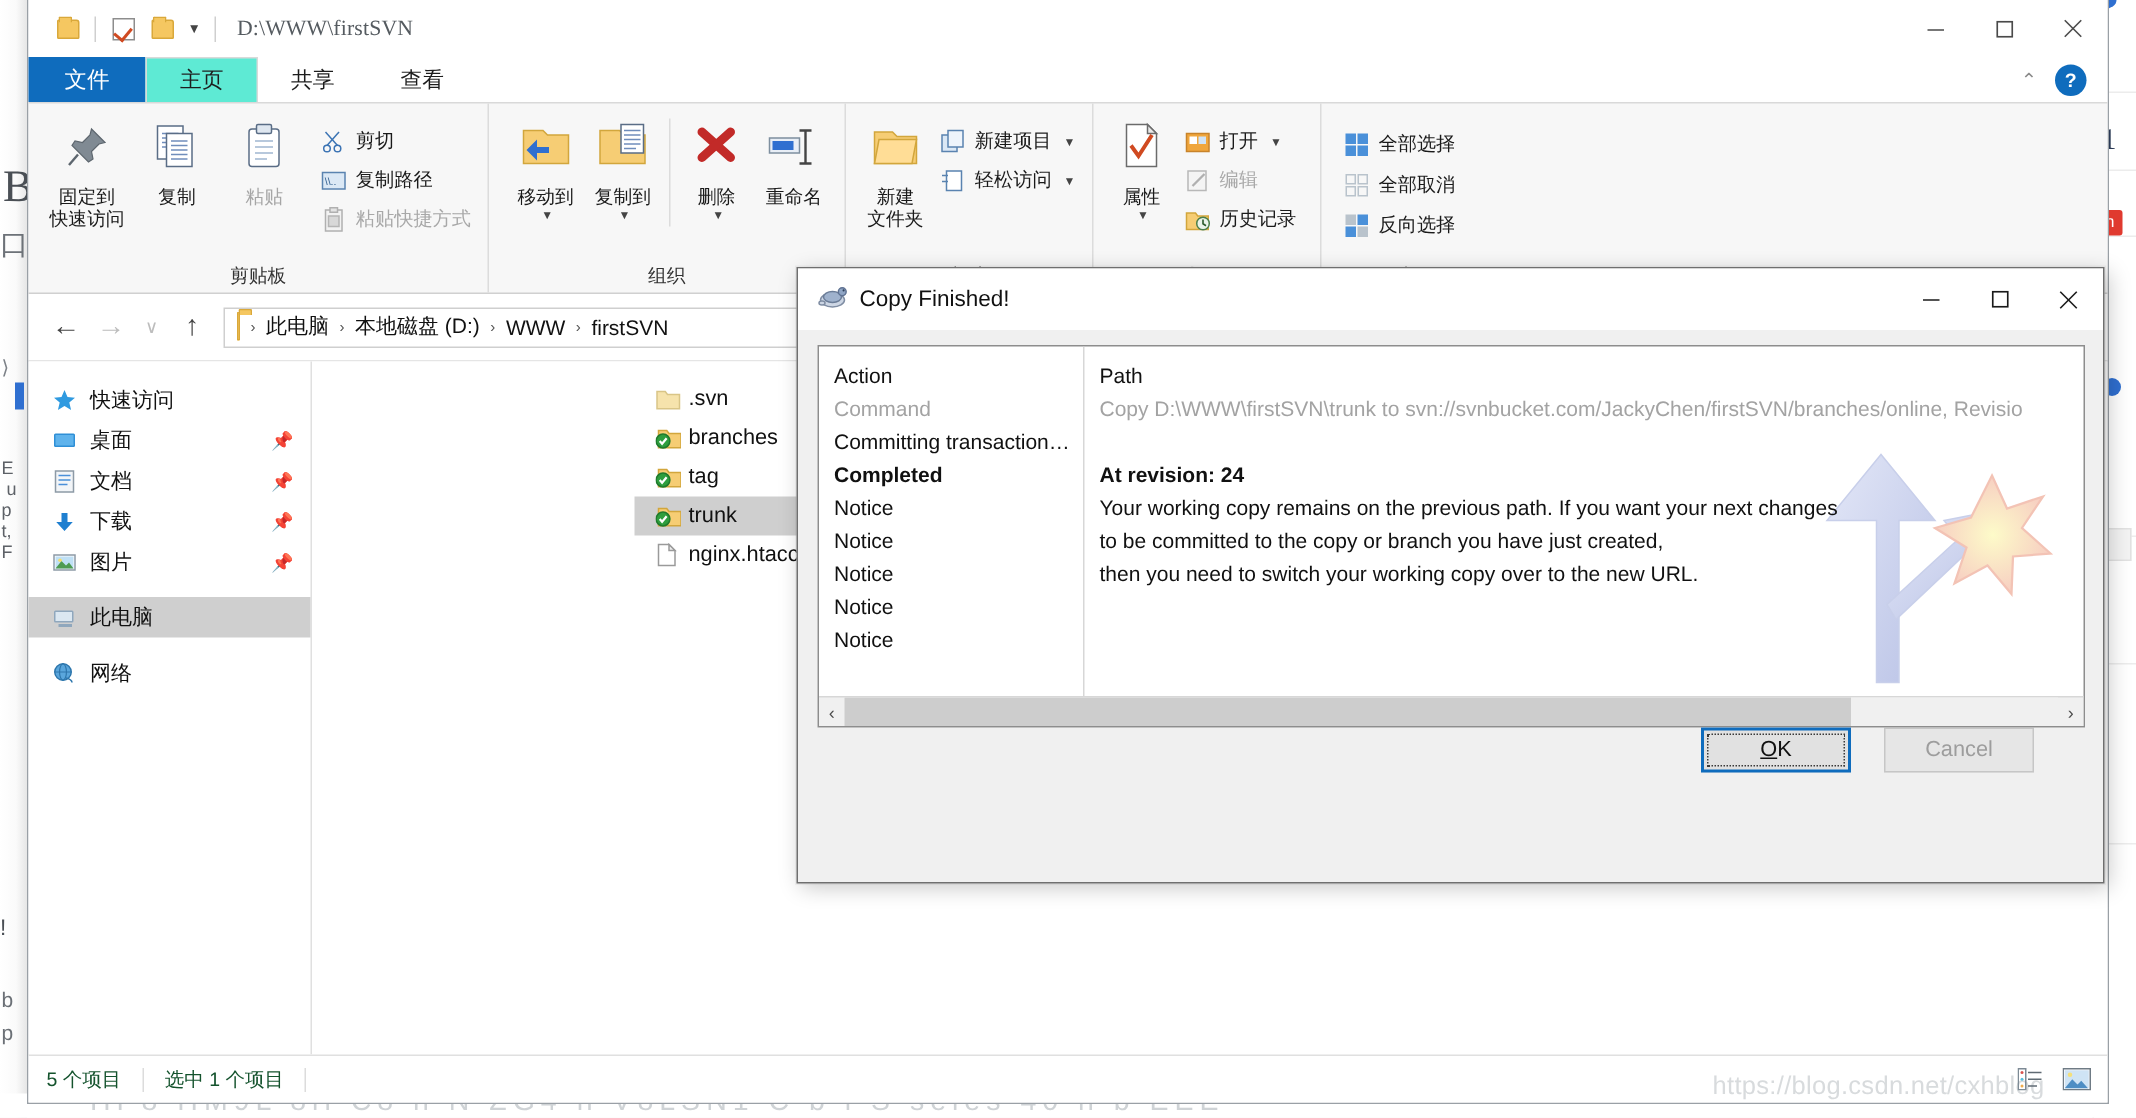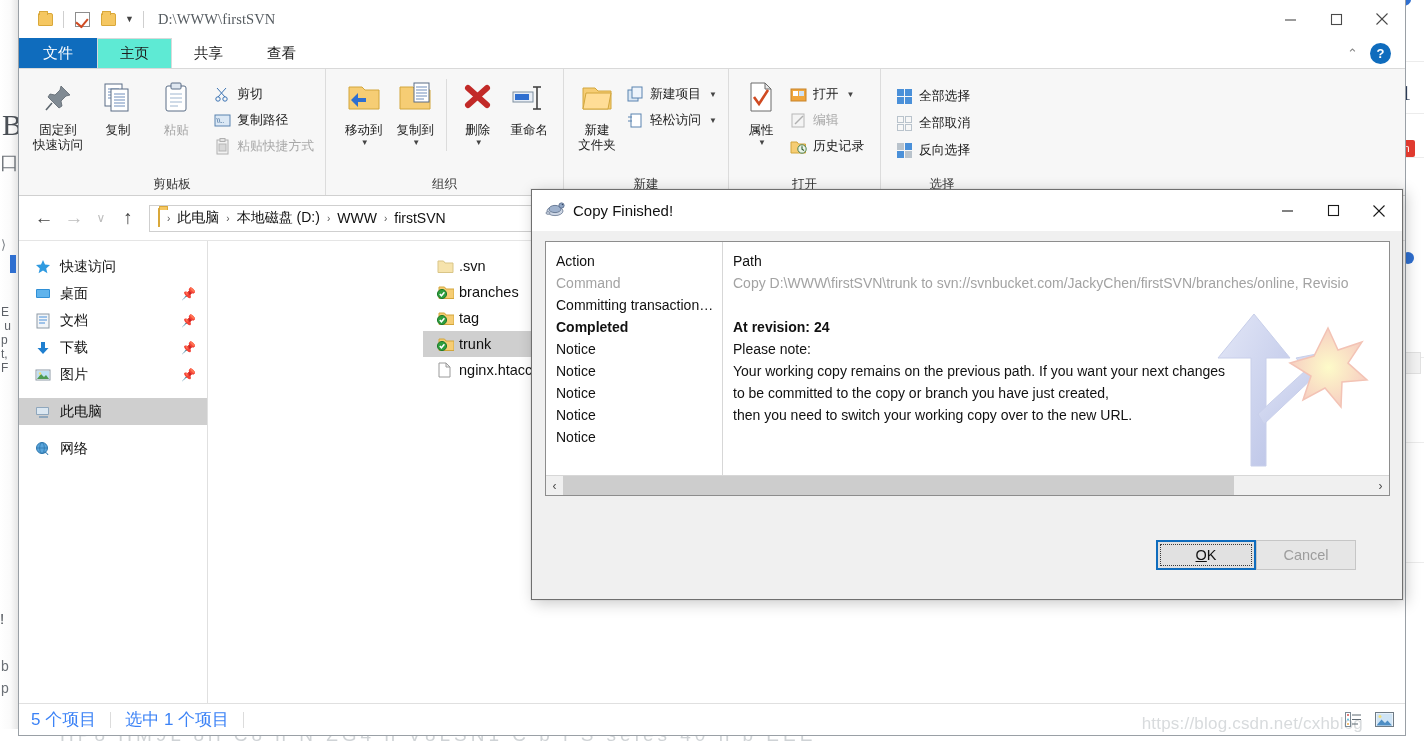--- a/index.html
+++ b/index.html
@@ -112,29 +112,29 @@
 
   .filelist { flex:1; padding-top:12px; background:#fff; }
   .filerow { height:26px; display:flex; align-items:center; padding-left:14px;
       font-size:14.5px; color:#111; width:140px; margin-left:215px; }
   .filerow.sel { background:#cfcfcf; }
   .filerow .fico { width:22px; display:inline-flex; align-items:center; }
 
   
   .statusbar { height:32px; border-top:1px solid #e0e0e0; display:flex; align-items:center;
       padding:0 12px; flex:0 0 32px; background:#fff; position:relative; }
-  .status-txt { font-size:17px; color:#3b82f6; }
+  .status-txt { font-size:13px; color:#14532d; }
   .status-sep { width:1px; height:16px; background:#dcdcdc; margin:0 14px; }
   .status-right { position:absolute; right:10px; display:flex; gap:9px; align-items:center; }
   .vbtn { width:22px; height:20px; display:flex; align-items:center; justify-content:center; }
   .watermark-status { position:absolute; right:42px; bottom:1px; font-size:17px;
       color:#d8dbdd; white-space:nowrap; letter-spacing:.2px; }
 
   
-  #dlg { position:absolute; left:531px; top:189px; width:872px; height:411px;
+  #dlg { position:absolute; left:531px; top:178px; width:872px; height:411px;
       background:#f0f0f0; border:1px solid #6f6f6f;
       box-shadow:0 0 0 1px rgba(0,0,0,.04), 3px 3px 14px rgba(0,0,0,.22);
       display:flex; flex-direction:column; }
   .dlg-title { height:41px; background:#ffffff; display:flex; align-items:center;
       padding-left:13px; position:relative; flex:0 0 41px; }
   .dlg-title .t { font-size:15px; color:#111; margin-left:8px; }
   .dlg-wc { position:absolute; right:0; top:0; display:flex; }
   .dlg-wc .wc { width:46px; height:41px; }
   .dlg-body { flex:1; background:#f0f0f0; padding:10px 12px 0 13px; display:flex;
       flex-direction:column; min-height:0; }
@@ -149,22 +149,22 @@
   .lrow.bold { font-weight:bold; }
   .lrow.hdr { color:#111; }
   .wm-art { position:absolute; right:8px; bottom:4px; width:185px; height:175px;
       z-index:1; pointer-events:none; }
   .hscroll { height:20px; border-top:1px solid #d7d7d7; background:#f0f0f0;
       display:flex; align-items:center; flex:0 0 20px; }
   .hs-arrow { width:17px; height:19px; display:flex; align-items:center;
       justify-content:center; font-size:12px; color:#4b4b4b; }
   .hs-track { flex:1; height:19px; background:#f0f0f0; position:relative; }
   .hs-thumb { position:absolute; left:0; top:0; height:19px; width:83%; background:#cdcdcd; }
-  .dlg-btns { height:74px; display:flex; align-items:flex-end; justify-content:flex-end;
-      padding-right:34px; flex:0 0 74px; }
+  .dlg-btns { height:74px; display:flex; align-items:flex-start; justify-content:flex-end;
+      gap:22px; padding-right:34px; flex:0 0 74px; }
   .dbtn { width:100px; height:30px; font-size:14.5px; display:flex; align-items:center;
       justify-content:center; background:#e1e1e1; border:1px solid #adadad; color:#111; }
   .dbtn.primary { border:2px solid #0f6cbd; background:#e1e1e1; position:relative; }
   .dbtn.primary:after { content:""; position:absolute; inset:2px;
       border:1px dotted #3a3a3a; }
   .dbtn.primary .lab { position:relative; z-index:2; }
   .dbtn.disabled { color:#9d9d9d; background:#e6e6e6; border-color:#c6c6c6; }
   .acc { text-decoration:underline; }
 </style>
 </head>
@@ -774,21 +774,20 @@
           <div class="lrow">Notice</div>
           <div class="lrow">Notice</div>
           <div class="lrow">Notice</div>
         </div>
 
         <div class="col-path">
           <div class="lrow hdr">Path</div>
           <div class="lrow dim">Copy D:\WWW\firstSVN\trunk to svn://svnbucket.com/JackyChen/firstSVN/branches/online, Revisio</div>
           <div class="lrow"></div>
           <div class="lrow bold">At revision: 24</div>
-          <div class="lrow">Please note:</div>
           <div class="lrow">Your working copy remains on the previous path. If you want your next changes</div>
           <div class="lrow">to be committed to the copy or branch you have just created,</div>
           <div class="lrow">then you need to switch your working copy over to the new URL.</div>
         </div>
       </div>
 
       <div class="hscroll">
         <div class="hs-arrow">‹</div>
         <div class="hs-track">
           <div class="hs-thumb"></div>

